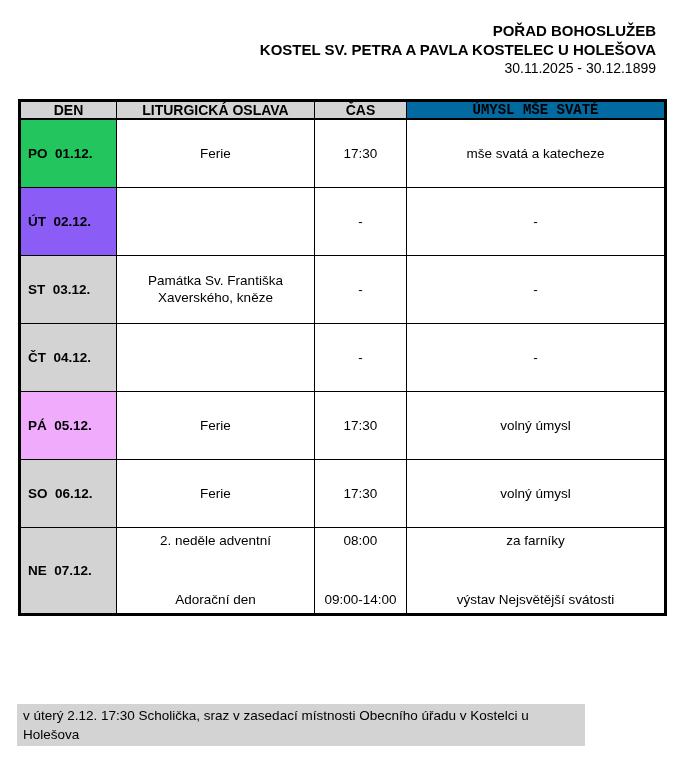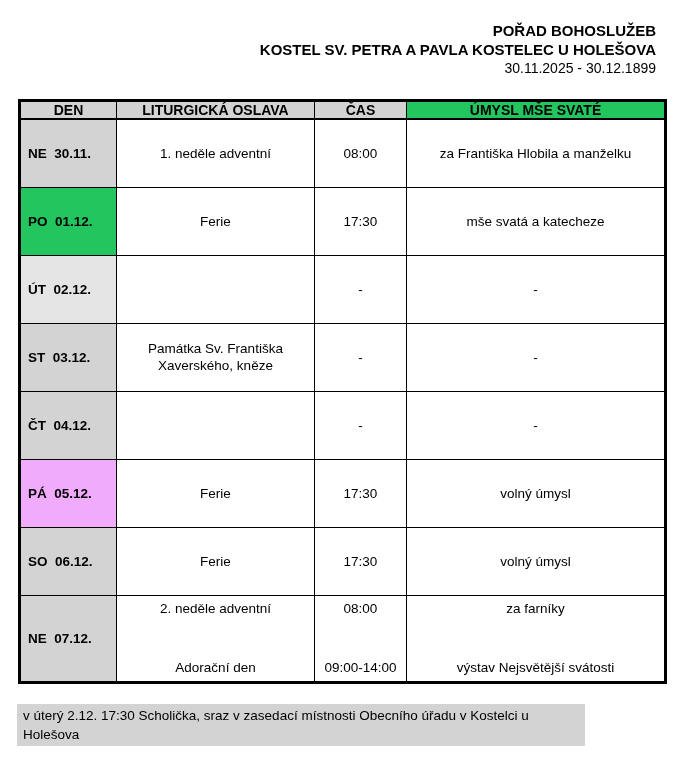--- a/index.html
+++ b/index.html
@@ -99,46 +99,25 @@
     <col style="width:97px">
     <col style="width:198px">
     <col style="width:92px">
     <col style="width:259px">
   </colgroup>
   <thead>
     <tr>
       <th style="background: rgb(211, 211, 211);">DEN</th>
       <th style="background: rgb(211, 211, 211);">LITURGICKÁ OSLAVA</th>
       <th style="background: rgb(211, 211, 211);">ČAS</th>
-      <th style="background: #22c55e;">ÚMYSL MŠE SVATÉ</th>
+      <th style="background: #0369a1; font-family: Liberation Mono, monospace;">ÚMYSL MŠE SVATÉ</th>
     </tr>
   </thead>
   <tbody>
       <tr class="">
-    <td class="day-cell" style="background:#d3d3d3">NE  30.11.</td>
-    <td>
-       <div class="cellwrap">
-         <div class="cell-main">1. neděle adventní</div>
-
-       </div>
-     </td>
-    <td>
-       <div class="cellwrap">
-         <div class="cell-main">08:00</div>
-
-       </div>
-     </td>
-    <td>
-       <div class="cellwrap">
-         <div class="cell-main">za Františka Hlobila a manželku</div>
-
-       </div>
-     </td>
-  </tr>
-      <tr class="">
     <td class="day-cell" style="background:#22c55e">PO  01.12.</td>
     <td>
        <div class="cellwrap">
          <div class="cell-main">Ferie</div>
 
        </div>
      </td>
     <td>
        <div class="cellwrap">
          <div class="cell-main">17:30</div>
@@ -146,21 +125,21 @@
        </div>
      </td>
     <td>
        <div class="cellwrap">
          <div class="cell-main">mše svatá a katecheze</div>
 
        </div>
      </td>
   </tr>
       <tr class="">
-    <td class="day-cell" style="background:#e5e5e5">ÚT  02.12.</td>
+    <td class="day-cell" style="background:#8b5cf6">ÚT  02.12.</td>
     <td>
        <div class="cellwrap">
          <div class="cell-main"></div>
 
        </div>
      </td>
     <td>
        <div class="cellwrap">
          <div class="cell-main">-</div>
 

